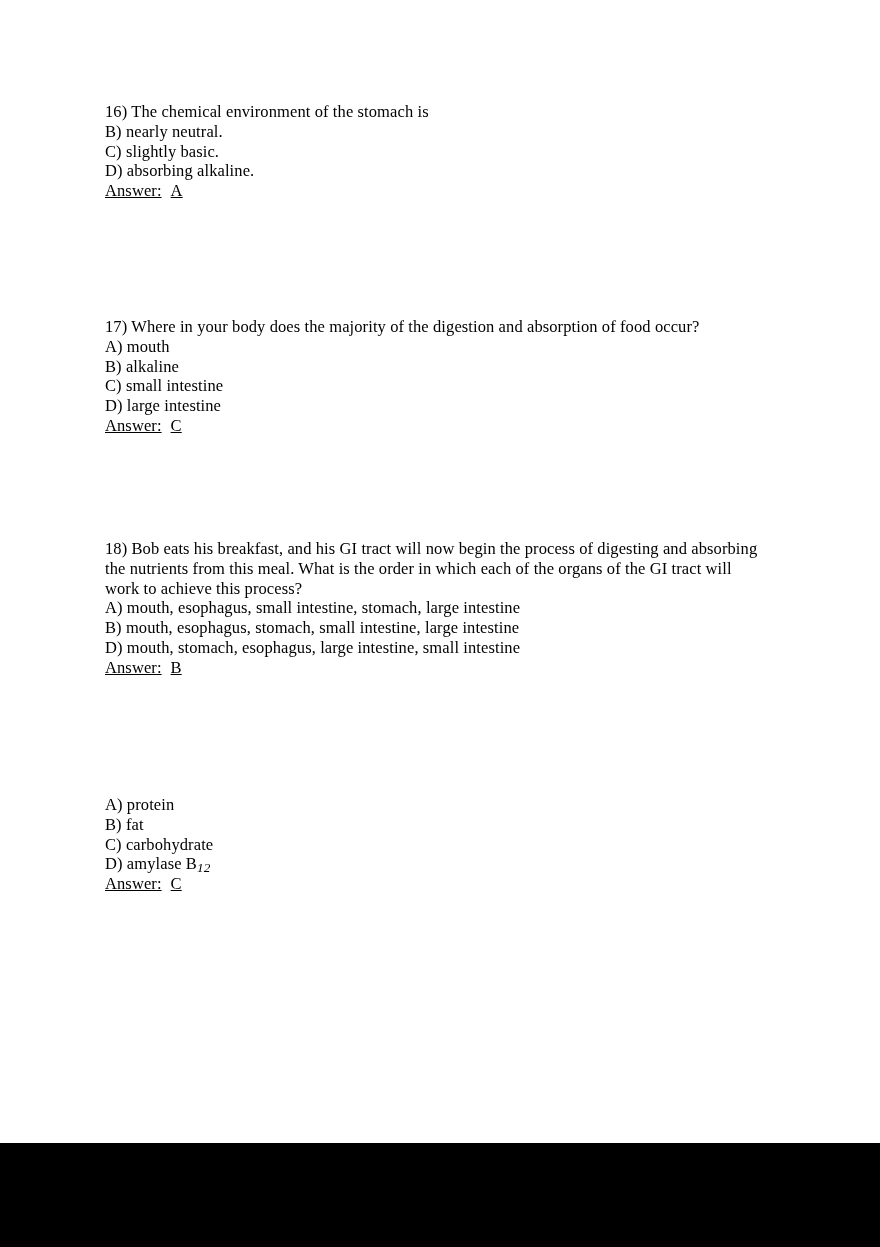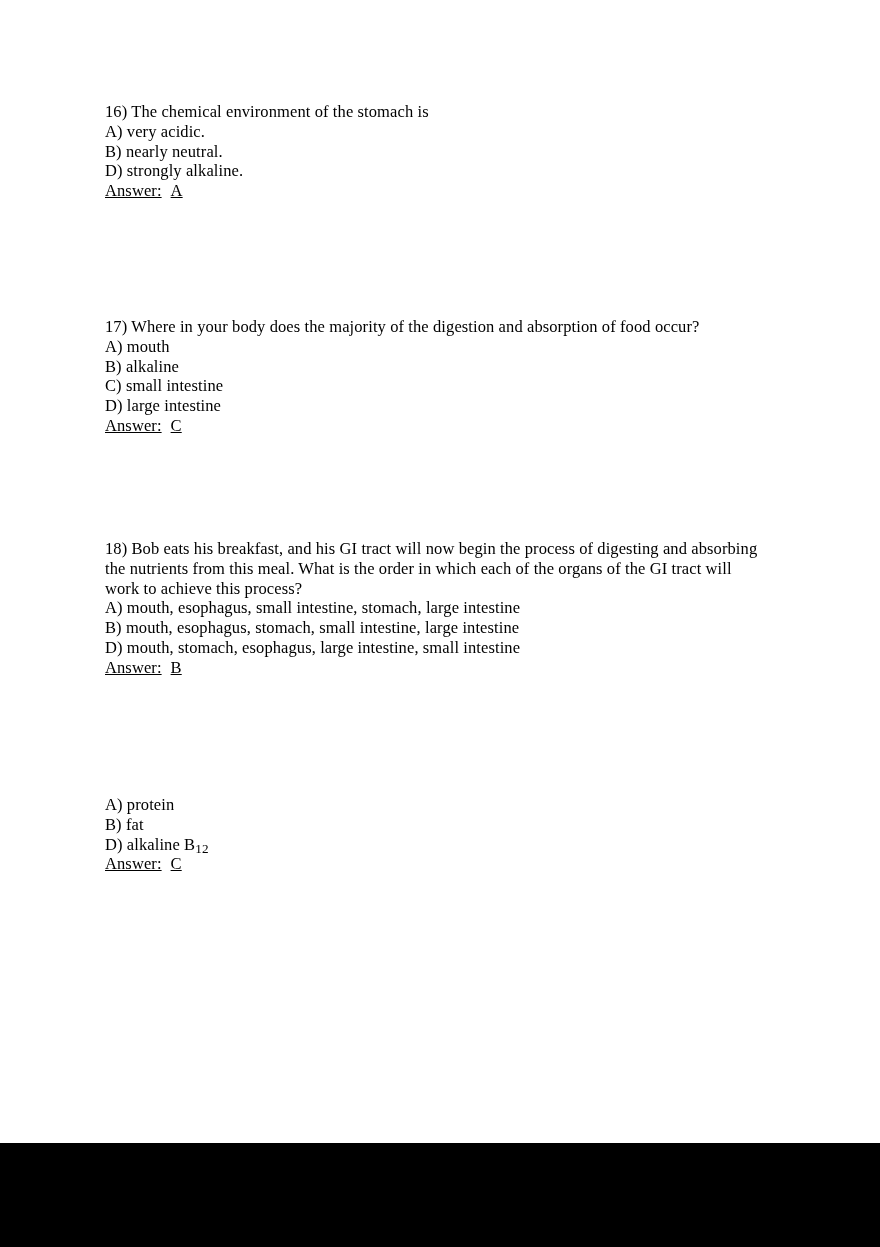--- a/index.html
+++ b/index.html
@@ -25,39 +25,40 @@
     letter-spacing: 0.1px;
   }
   .question-text { white-space: pre-wrap; }
   .choice-line { white-space: pre-wrap; }
   .answer-line { white-space: pre; text-decoration: underline; }
   .answer-letter { margin-left: 9px; }
   sub.vitamin-sub {
     font-size: 0.8em;
     vertical-align: -0.22em;
     line-height: 0;
+    font-style: italic;
   }
   .letterbox-bottom {
     position: absolute;
     left: 0;
     top: 1143px;
     width: 880px;
     height: 104px;
   }
 </style>
 </head>
 <body style="background: rgb(255, 255, 255); color: rgb(0, 0, 0);">
 
 <div class="page">
 
   <section class="question-block" style="top:102px">
     <div class="question-text">16) The chemical environment of the stomach is</div>
-    <div class="choice-line">A) very acidic.</div>
     <div class="choice-line">B) nearly neutral.</div>
-    <div class="choice-line">D) strongly alkaline.</div>
+    <div class="choice-line">C) slightly basic.</div>
+    <div class="choice-line">D) absorbing alkaline.</div>
     <div class="answer-line"><span>Answer:</span><span class="answer-letter">A</span></div>
   </section>
 
   <section class="question-block" style="top:317px">
     <div class="question-text">17) Where in your body does the majority of the digestion and absorption of food occur?</div>
     <div class="choice-line">A) mouth</div>
     <div class="choice-line">B) alkaline</div>
     <div class="choice-line">C) small intestine</div>
     <div class="choice-line">D) large intestine</div>
     <div class="answer-line"><span>Answer:</span><span class="answer-letter">C</span></div>
@@ -69,19 +70,20 @@
 work to achieve this process?</div>
     <div class="choice-line">A) mouth, esophagus, small intestine, stomach, large intestine</div>
     <div class="choice-line">B) mouth, esophagus, stomach, small intestine, large intestine</div>
     <div class="choice-line">D) mouth, stomach, esophagus, large intestine, small intestine</div>
     <div class="answer-line"><span>Answer:</span><span class="answer-letter">B</span></div>
   </section>
 
   <section class="question-block" style="top:795px">
     <div class="choice-line">A) protein</div>
     <div class="choice-line">B) fat</div>
-    <div class="choice-line"><span>D) alkaline B</span><sub class="vitamin-sub">12</sub></div>
+    <div class="choice-line">C) carbohydrate</div>
+    <div class="choice-line"><span>D) amylase B</span><sub class="vitamin-sub">12</sub></div>
     <div class="answer-line"><span>Answer:</span><span class="answer-letter">C</span></div>
   </section>
 
   <div class="letterbox-bottom" style="background: rgb(0, 0, 0);"></div>
 
 </div>
 
 </body></html>

